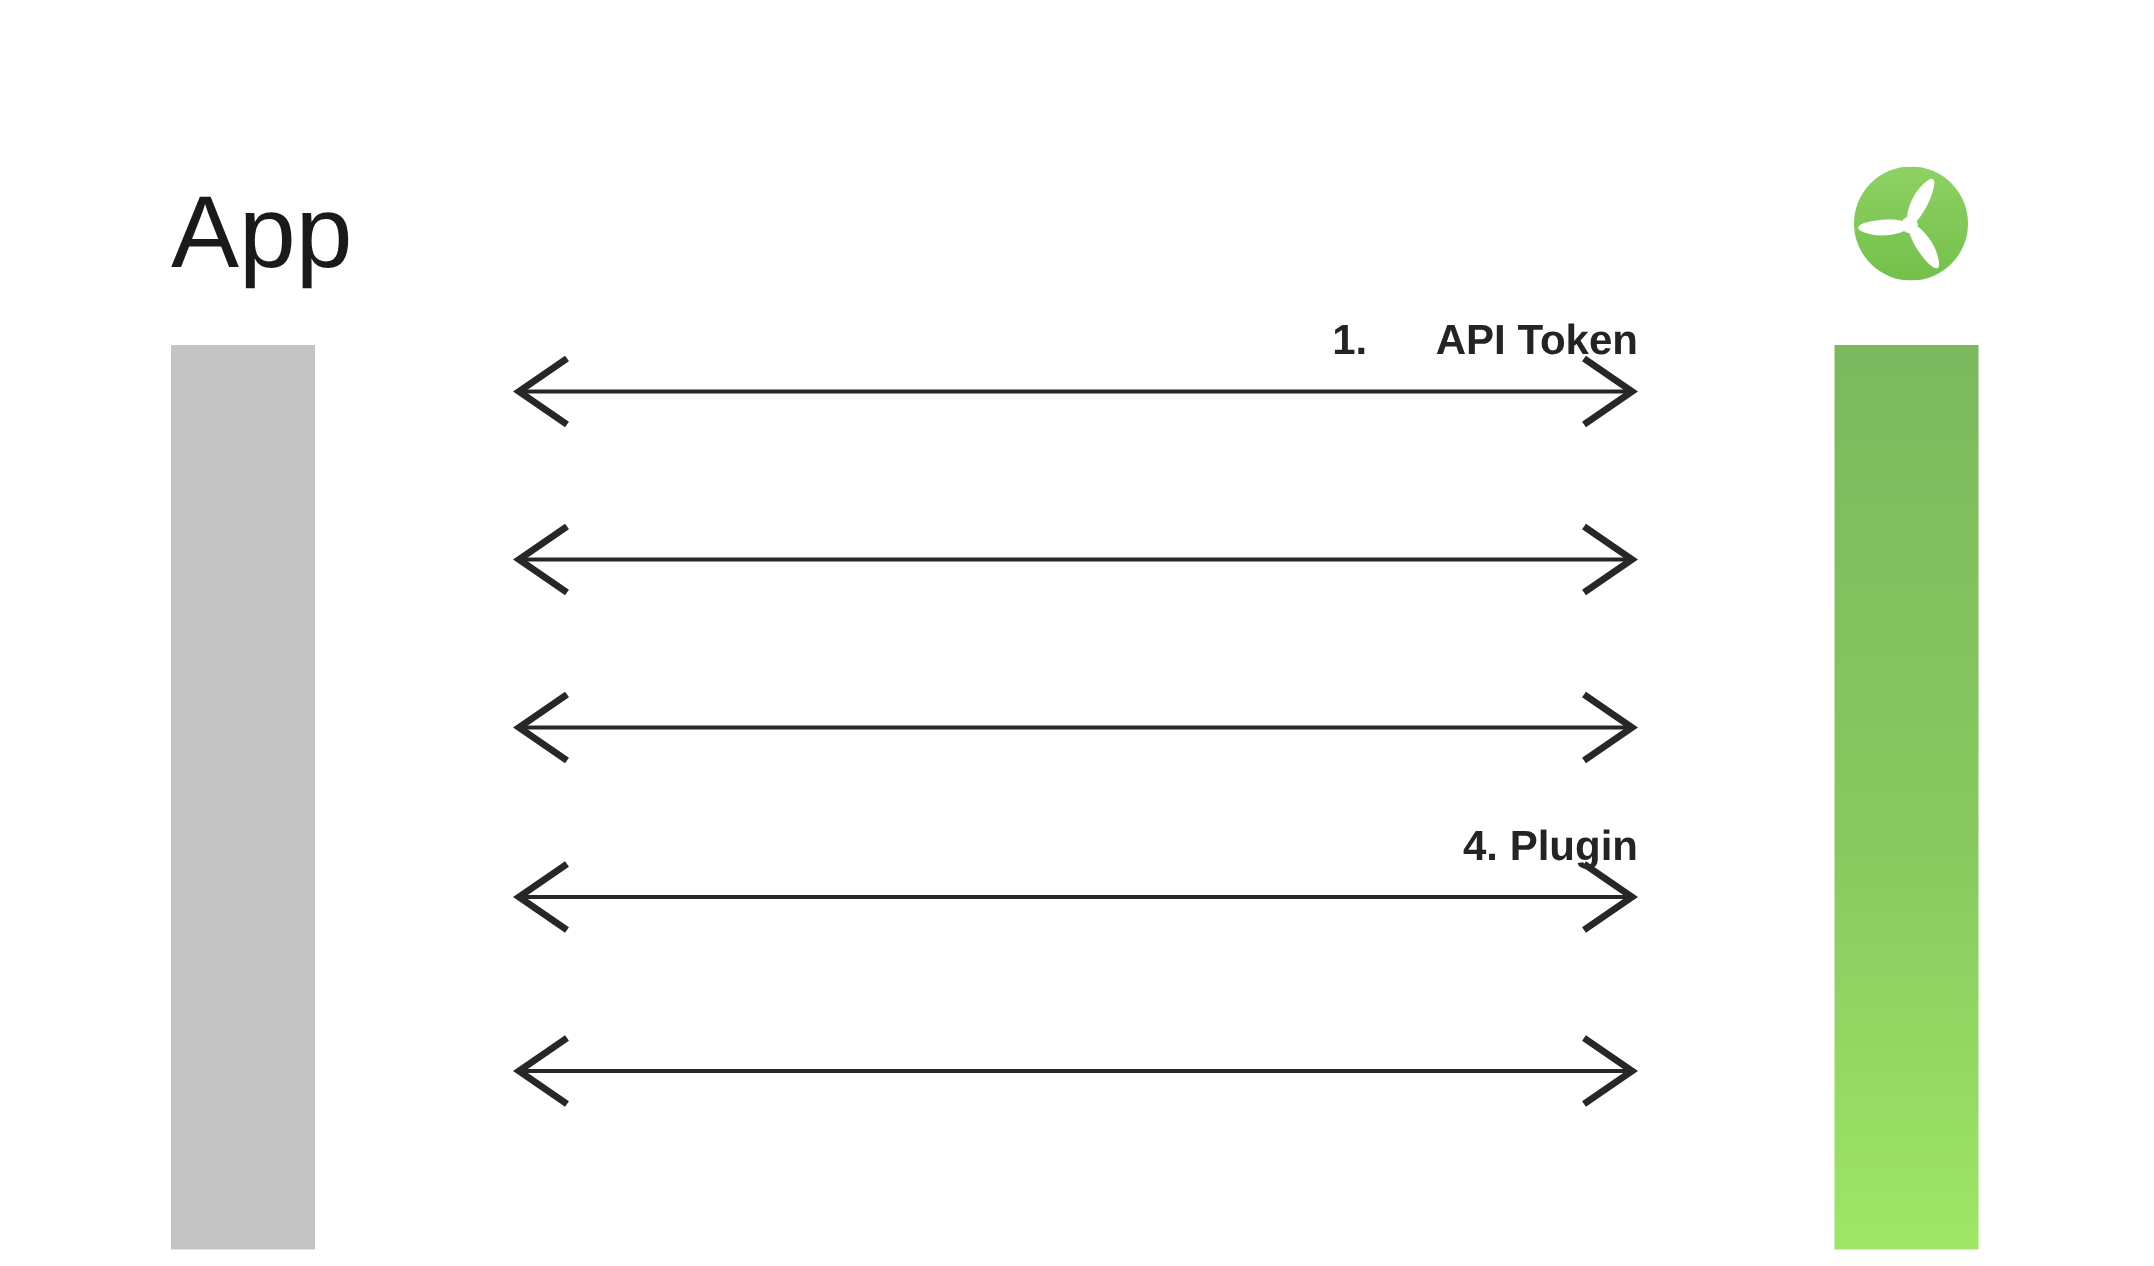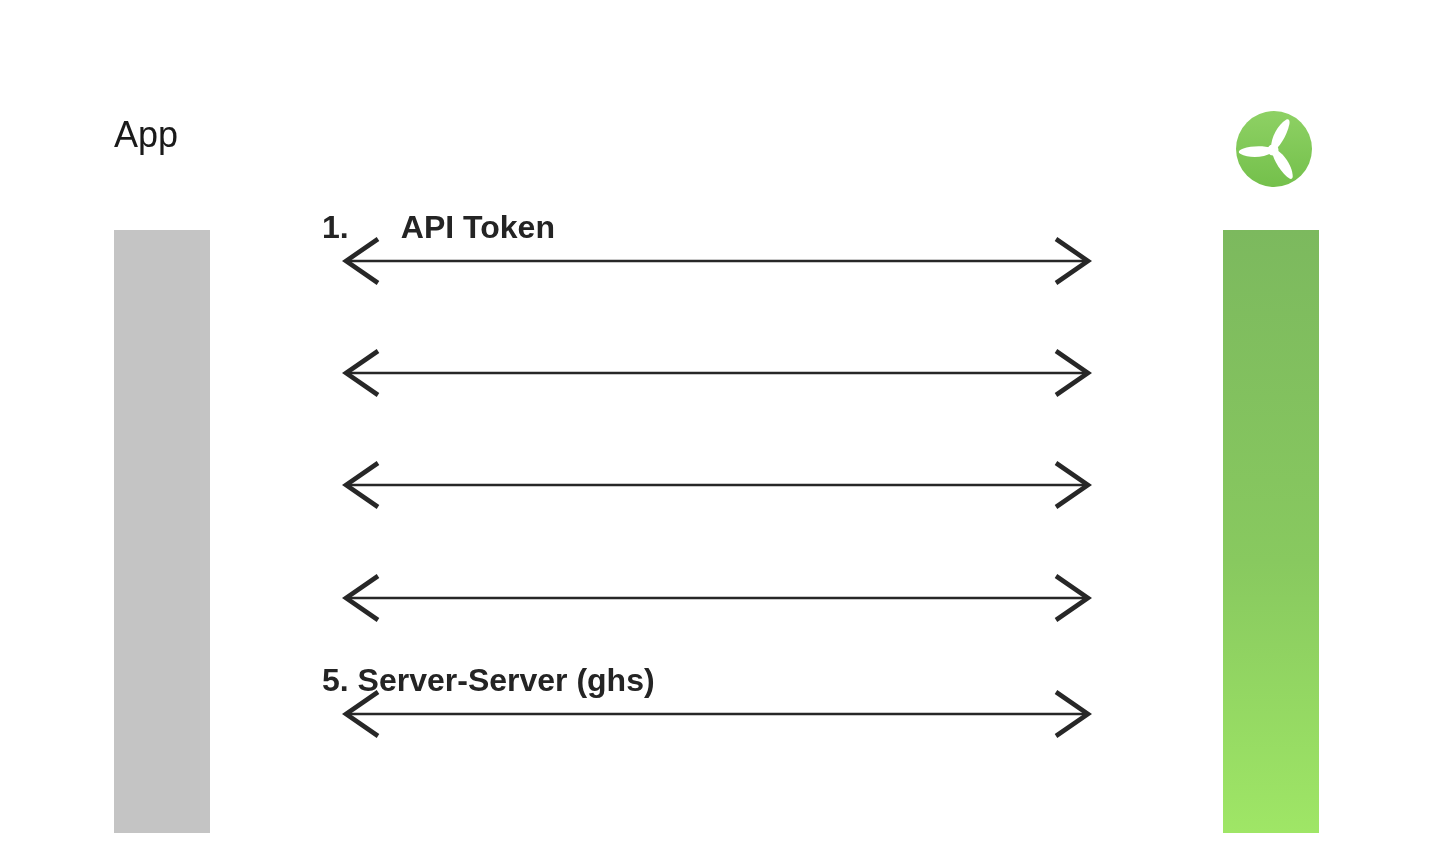--- a/index.html
+++ b/index.html
@@ -11,22 +11,22 @@
   .canvas {
     position: relative;
     width: 1436px;
     height: 844px;
     background: #ffffff;
     overflow: hidden;
   }
   .app-title {
     position: absolute;
     left: 114px;
-    top: 104px;
-    font-size: 36px;
+    top: 124px;
+    font-size: 68px;
     font-weight: 400;
     color: #1a1a1a;
     line-height: 62px;
     white-space: pre;
   }
   .logo {
     position: absolute;
     left: 1236px;
     top: 111px;
     width: 76px;
@@ -41,26 +41,26 @@
   .bar-left {
     left: 114px;
     background: #c4c4c4;
   }
   .bar-right {
     left: 1223px;
     background: linear-gradient(180deg, #7cb95e 0%, #88c95f 55%, #9fe666 100%);
   }
   .conn-label {
     position: absolute;
-    left: 322px;
+    left: 342px;
     width: 750px;
     height: 32px;
     line-height: 32px;
-    text-align: left;
-    font-size: 32px;
+    text-align: right;
+    font-size: 28px;
     font-weight: 700;
     color: #242424;
     white-space: pre;
   }
   .arrow {
     position: absolute;
     left: 342px;
     width: 750px;
     height: 50px;
   }
@@ -105,26 +105,26 @@
     <polyline points="36,3 4,25 36,47" fill="none" stroke="#272727" stroke-width="4.6"></polyline>
     <polyline points="714,3 746,25 714,47" fill="none" stroke="#272727" stroke-width="4.6"></polyline>
   </svg>
 
   <svg class="arrow" style="top:460px" viewBox="0 0 750 50">
     <line x1="4" y1="25" x2="746" y2="25" stroke="#272727" stroke-width="2.6"></line>
     <polyline points="36,3 4,25 36,47" fill="none" stroke="#272727" stroke-width="4.6"></polyline>
     <polyline points="714,3 746,25 714,47" fill="none" stroke="#272727" stroke-width="4.6"></polyline>
   </svg>
 
+  <div class="conn-label" style="top:548px">4. Plugin</div>
   <svg class="arrow" style="top:573px" viewBox="0 0 750 50">
     <line x1="4" y1="25" x2="746" y2="25" stroke="#272727" stroke-width="2.6"></line>
     <polyline points="36,3 4,25 36,47" fill="none" stroke="#272727" stroke-width="4.6"></polyline>
     <polyline points="714,3 746,25 714,47" fill="none" stroke="#272727" stroke-width="4.6"></polyline>
   </svg>
 
-  <div class="conn-label" style="top:664px">5. Server-Server (ghs)</div>
   <svg class="arrow" style="top:689px" viewBox="0 0 750 50">
     <line x1="4" y1="25" x2="746" y2="25" stroke="#272727" stroke-width="2.6"></line>
     <polyline points="36,3 4,25 36,47" fill="none" stroke="#272727" stroke-width="4.6"></polyline>
     <polyline points="714,3 746,25 714,47" fill="none" stroke="#272727" stroke-width="4.6"></polyline>
   </svg>
 
 </div>
 
 </body></html>

